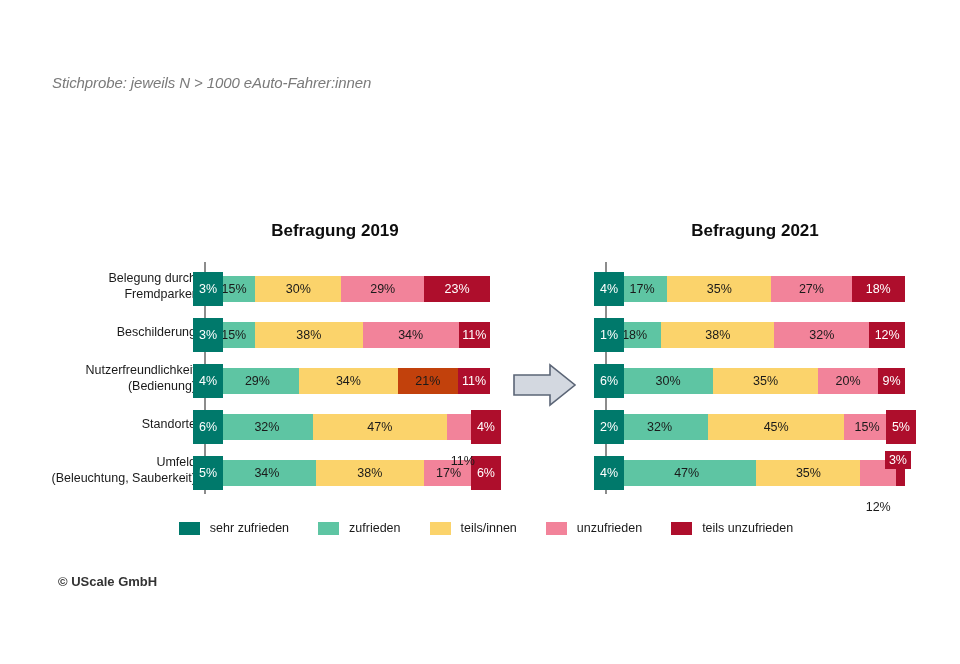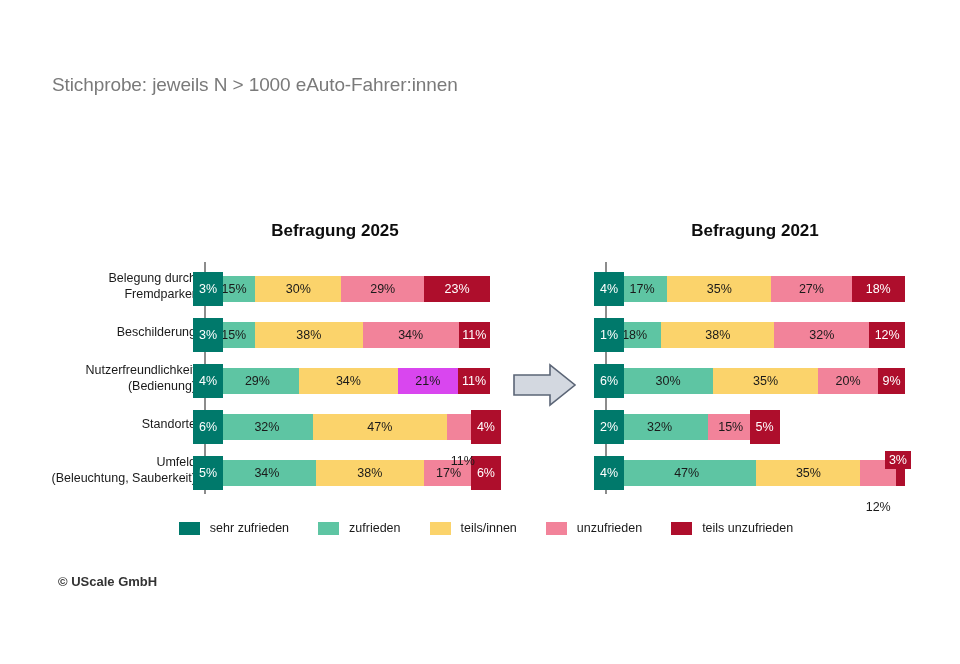--- a/index.html
+++ b/index.html
@@ -21,21 +21,22 @@
   #title {
     font-size: 25.5px;
     font-style: italic;
     font-weight: 700;
     line-height: 1.32;
     letter-spacing: -0.2px;
     color: #111111;
     margin: 0;
   }
   #subtitle {
-    font-size: 19px;
+    font-size: 15px;
+    font-style: italic;
     color: #7a7a7a;
     margin: 6px 0 0 0;
     letter-spacing: -0.1px;
   }
 
   
   .panel-title {
     position: absolute;
     font-size: 17px;
     font-weight: 700;
@@ -189,21 +190,21 @@
     color: #333333;
   }
 </style>
 </head>
 <body>
 
 <div id="header">
   <div id="subtitle">Stichprobe: jeweils N &gt; 1000 eAuto-Fahrer:innen</div>
 </div>
 
-<div id="panel-title-left" class="panel-title">Befragung 2025</div>
+<div id="panel-title-left" class="panel-title">Befragung 2019</div>
 <div id="panel-title-right" class="panel-title">Befragung 2021</div>
 
 <div id="chart-2019" class="chart">
   <div class="axis-line"></div>
 <div class="row row-0">
       <div class="row-label">
         <div>Belegung durch</div>
         <div>Fremdparker</div>
       </div>
       <div class="bar">
@@ -254,21 +255,21 @@
       <div class="bar">
         <div class="seg first" title="4%" style="flex: 0 0 4.0404%; background: rgb(0, 121, 107); color: rgb(255, 255, 255);">
           <div class="chip" style="background: rgb(0, 121, 107);">4%</div>
         </div>
         <div class="seg" title="29%" style="flex: 0 0 29.2929%; background: rgb(94, 197, 163); color: rgb(26, 26, 26);">
           <span class="lbl">29%</span>
         </div>
         <div class="seg" title="34%" style="flex: 0 0 34.3434%; background: rgb(251, 211, 107); color: rgb(26, 26, 26);">
           <span class="lbl">34%</span>
         </div>
-        <div class="seg" title="21%" style="flex: 0 0 21.2121%; background: #d946ef; color: rgb(26, 26, 26);">
+        <div class="seg" title="21%" style="flex: 0 0 21.2121%; background: #c2410c; color: rgb(26, 26, 26);">
           <span class="lbl">21%</span>
         </div>
         <div class="seg" title="11%" style="flex: 0 0 11.1111%; background: rgb(174, 14, 44); color: rgb(255, 255, 255);">
           <span class="lbl">11%</span>
         </div>
       </div>
     </div>
     <div class="row row-3">
       <div class="row-label">
         <div>Standorte</div>
@@ -375,20 +376,23 @@
         </div>
       </div>
     </div>
     <div class="row row-3">
       <div class="bar">
         <div class="seg first" title="2%" style="flex: 0 0 2.0202%; background: rgb(0, 121, 107); color: rgb(255, 255, 255);">
           <div class="chip" style="background: rgb(0, 121, 107);">2%</div>
         </div>
         <div class="seg" title="32%" style="flex: 0 0 32.3232%; background: rgb(94, 197, 163); color: rgb(26, 26, 26);">
           <span class="lbl">32%</span>
+        </div>
+        <div class="seg" title="45%" style="flex: 0 0 45.4545%; background: rgb(251, 211, 107); color: rgb(26, 26, 26);">
+          <span class="lbl">45%</span>
         </div>
         <div class="seg" title="15%" style="flex: 0 0 15.1515%; background: rgb(242, 131, 154); color: rgb(26, 26, 26);">
           <span class="lbl">15%</span>
         </div>
         <div class="seg last chip-out" title="5%" style="flex: 0 0 5.05051%; background: rgb(174, 14, 44); color: rgb(255, 255, 255);">
           <div class="chip" style="background: rgb(174, 14, 44);">5%</div>
         </div>
       </div>
     </div>
     <div class="row row-4">

